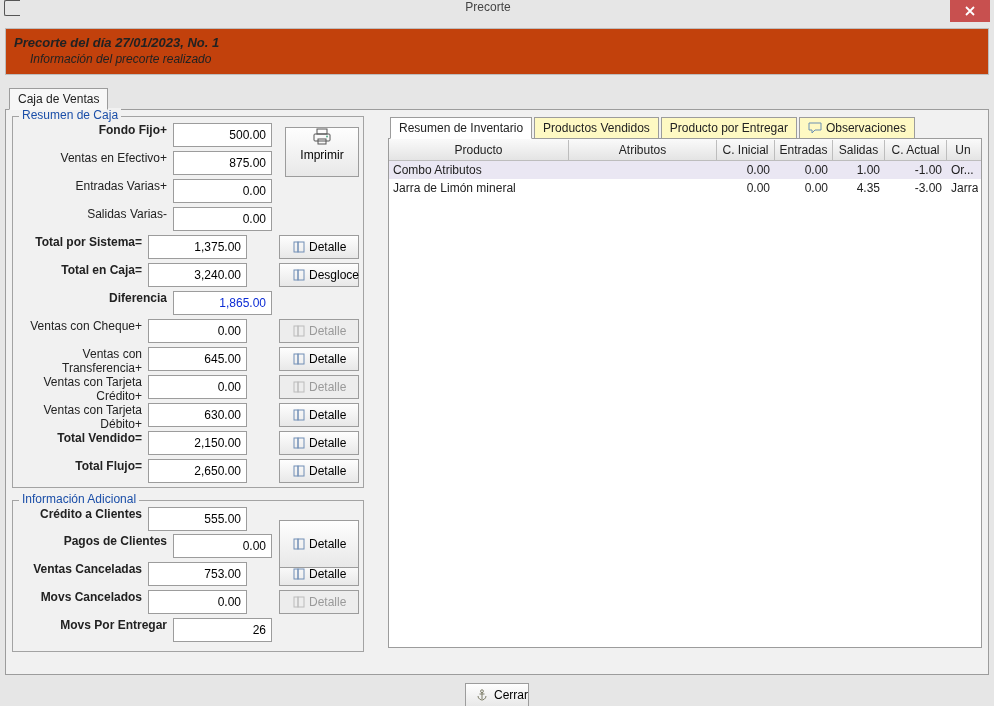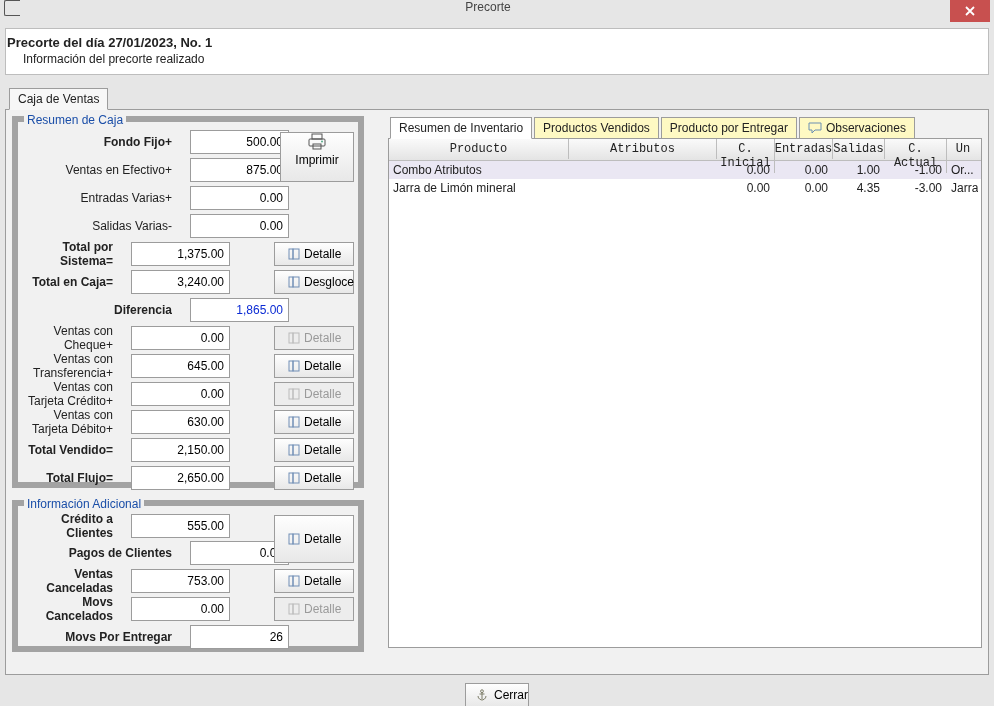--- a/index.html
+++ b/index.html
@@ -39,24 +39,25 @@
   align-items: center;
   justify-content: center;
   color: #fff;
   cursor: pointer;
 }
 .window-body {
   padding: 4px 5px 5px 5px;
   background: #e6e6e6;
 }
 .header-panel {
-  background: #ffffff;
+  background: #c2410c;
   border: 1px solid #bdbdbd;
-  padding: 6px 10px 8px 1px;
-  font-size: 12px;
+  padding: 6px 10px 8px 8px;
+  font-size: 12px;
+  font-style: italic;
 }
 .header-panel .head-line {
   font-weight: bold;
   font-size: 13px;
 }
 .header-panel .sub-line {
   padding-left: 16px;
   margin-top: 2px;
 }
 .main-area {
@@ -81,21 +82,21 @@
 }
 .tab-body {
   border: 1px solid #9c9c9c;
   background: #f1f1f1;
   padding: 6px 6px 12px 6px;
   position: relative;
   height: 566px;
 }
 
 .fieldset {
-  border: 6px solid #a3a3a3;
+  border: 1px solid #a3a3a3;
   padding: 6px 4px 4px 4px;
   margin: 0;
   position: relative;
 }
 .fs-legend {
   color: #1a4ea8;
   font-size: 12px;
   background: #f1f1f1;
   position: absolute;
   top: -9px;
@@ -107,22 +108,21 @@
   float: left;
 }
 .right-col {
   width: 594px;
   float: right;
   position: relative;
 }
 .row {
   height: 27px;
   display: flex;
-  align-items: center;
-  gap: 16px;
+  gap: 4px;
   margin-bottom: 1px;
 }
 .row-label {
   width: 152px;
   text-align: right;
   padding-right: 2px;
   font-size: 12px;
 }
 .row-label.bold { font-weight: bold; }
 .num-input {
@@ -203,22 +203,21 @@
   border: 1px solid #9c9c9c;
   background: #fff;
   height: 510px;
   overflow: hidden;
 }
 .grid-head {
   display: flex;
   background: linear-gradient(#fafafa,#e4e4e4);
   border-bottom: 1px solid #bdbdbd;
   height: 22px;
-  align-items: flex-start;
-  font-family: Liberation Mono, monospace;
+  align-items: center;
 }
 .gh {
   border-right: 1px solid #bdbdbd;
   font-size: 12px;
   padding: 3px 4px;
   text-align: center;
   display: flex;
   align-items: center;
   justify-content: center;
 }

